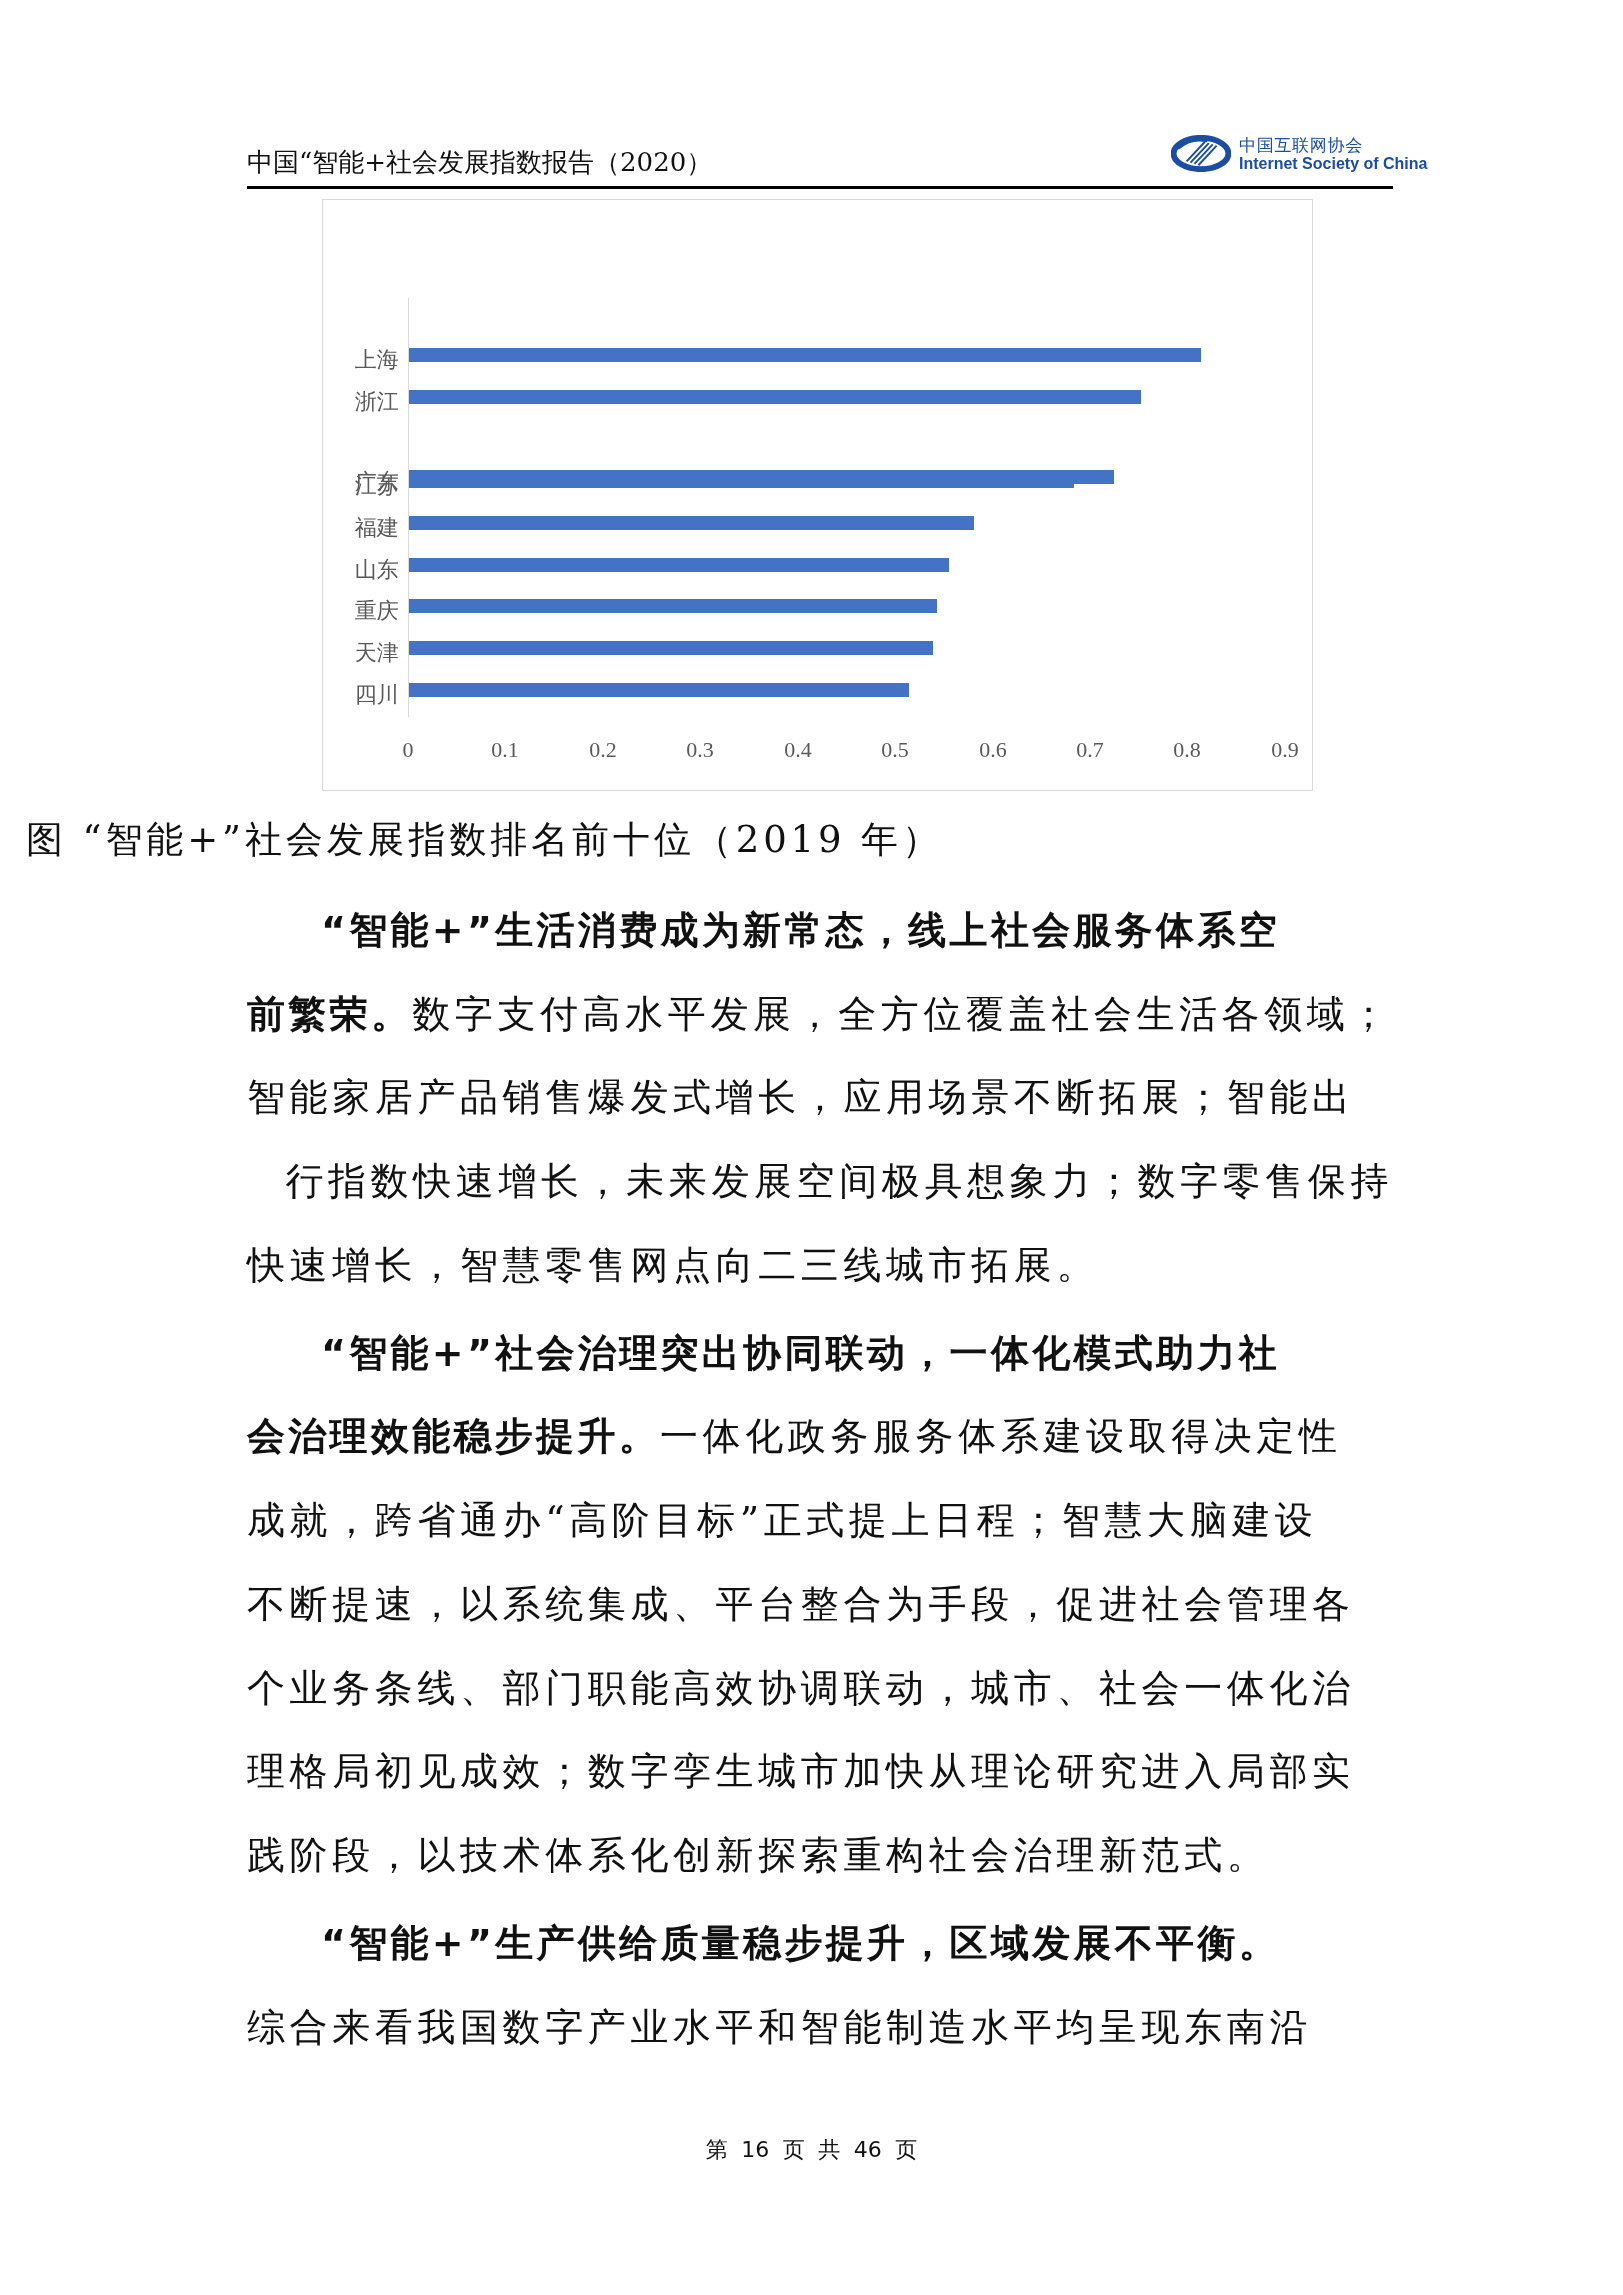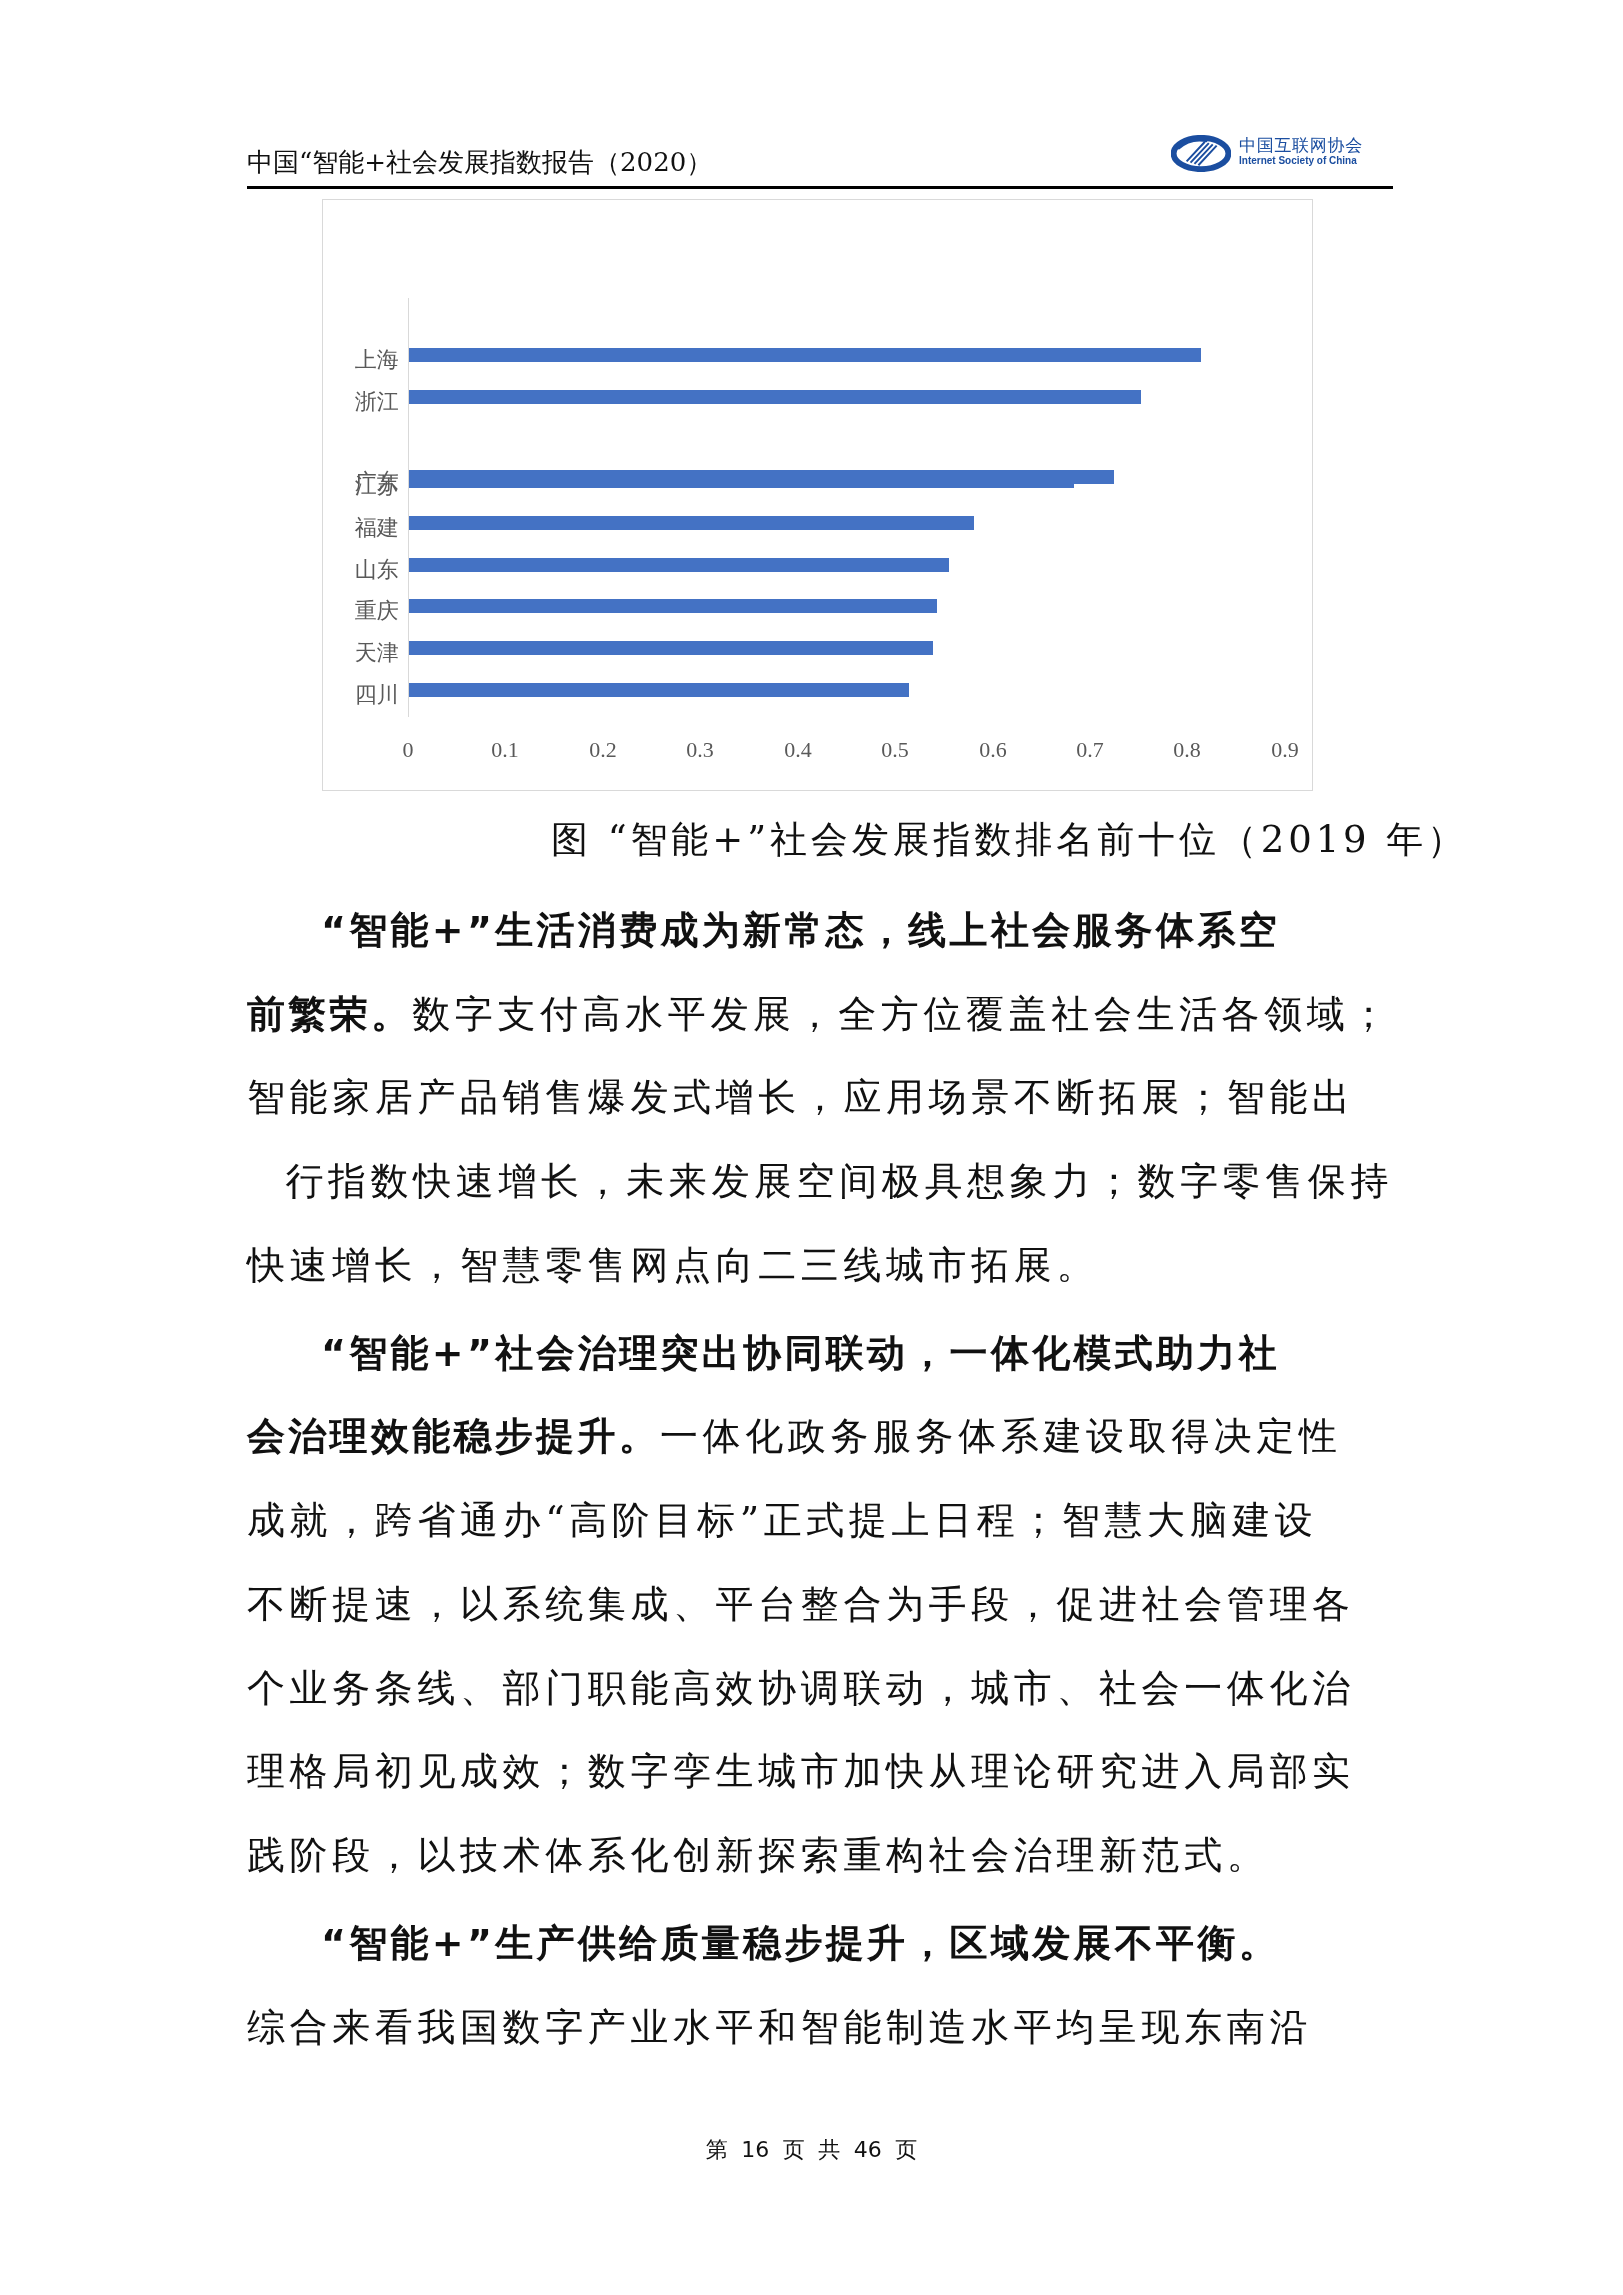--- a/index.html
+++ b/index.html
@@ -6,37 +6,37 @@
   body { width: 1623px; height: 2295px; position: relative; overflow: hidden;
          font-family: "DejaVu Serif", "Liberation Serif", serif; color: #111; }
   .header-title { position: absolute; left: 247px; top: 145px; font-size: 26px;
          color: #111; letter-spacing: 0px; font-family: "DejaVu Serif", serif; }
   .header-rule { position: absolute; left: 247px; top: 186px; width: 1146px; height: 3.3px; background: #000; }
   .logo { position: absolute; left: 1171px; top: 131px; width: 216px; height: 46px; }
   .logo-mark { position: absolute; left: 0; top: 3.9px; width: 60px; height: 37px; }
   .logo-cn { position: absolute; left: 68px; top: 2.6px; font-family: "DejaVu Sans", sans-serif;
          font-weight: normal; font-size: 17px; color: #1b4ea0; letter-spacing: 0.7px; white-space: nowrap; }
   .logo-en { position: absolute; left: 68px; top: 23.6px; font-family: "Liberation Sans", sans-serif;
-         font-weight: bold; font-size: 10px; color: #1b4ea0; white-space: nowrap; }
+         font-weight: bold; font-size: 16px; color: #1b4ea0; white-space: nowrap; }
 
   .chart-box { position: absolute; left: 322px; top: 199px; width: 991px; height: 592px;
          border: 1.3px solid #d9d9d9; background: #fff; box-sizing: border-box; }
   .chart-title { position: absolute; left: 0; width: 100%; top: 23.6px; text-align: center;
          font-size: 34px; color: #595959; font-family: "Liberation Serif", serif; }
   .plot { position: absolute; left: 85px; top: 98px; width: 877px; height: 419px; }
   .y-axis-line { position: absolute; left: 0; top: 0; width: 1.3px; height: 419px; background: #d9d9d9; }
   .bar-row { position: absolute; left: 0; height: 42px; width: 100%; }
   .bar-label { position: absolute; right: calc(100% + 9.2px); top: 3.9px; font-size: 22px;
          color: #595959; white-space: nowrap; font-family: "DejaVu Serif", serif; }
   .bar { position: absolute; left: 1.3px; top: 6.5px; height: 14.4px; background: #4472c4; }
   .x-ticks { position: absolute; left: 85px; top: 537px; width: 877px; height: 26px; }
   .x-tick { position: absolute; top: 0; transform: translateX(-50%); font-size: 22px; color: #595959;
          font-family: "Liberation Serif", serif; }
 
-  .caption { position: absolute; left: 0; width: 1468px; top: 815px; text-align: right;
+  .caption { position: absolute; left: 0; width: 1468px; top: 815px; text-align: left;
          font-size: 37px; color: #111; letter-spacing: 3.9px; padding-left: 26px; box-sizing: border-box; }
 
   .body-line { position: absolute; left: 247px; width: 1146px; font-size: 38px; line-height: 46px;
          color: #111; white-space: nowrap; letter-spacing: 4.6px; }
   .body-line.indent { left: 321px; }
   .bold { font-family: "DejaVu Sans", sans-serif; font-weight: bold; letter-spacing: 3.3px; }
   .footer { position: absolute; left: 0; width: 1623px; top: 2135px; text-align: center;
          font-size: 22px; color: #111; font-family: "DejaVu Sans", sans-serif; word-spacing: 6.5px; }
 </style>
 </head>

